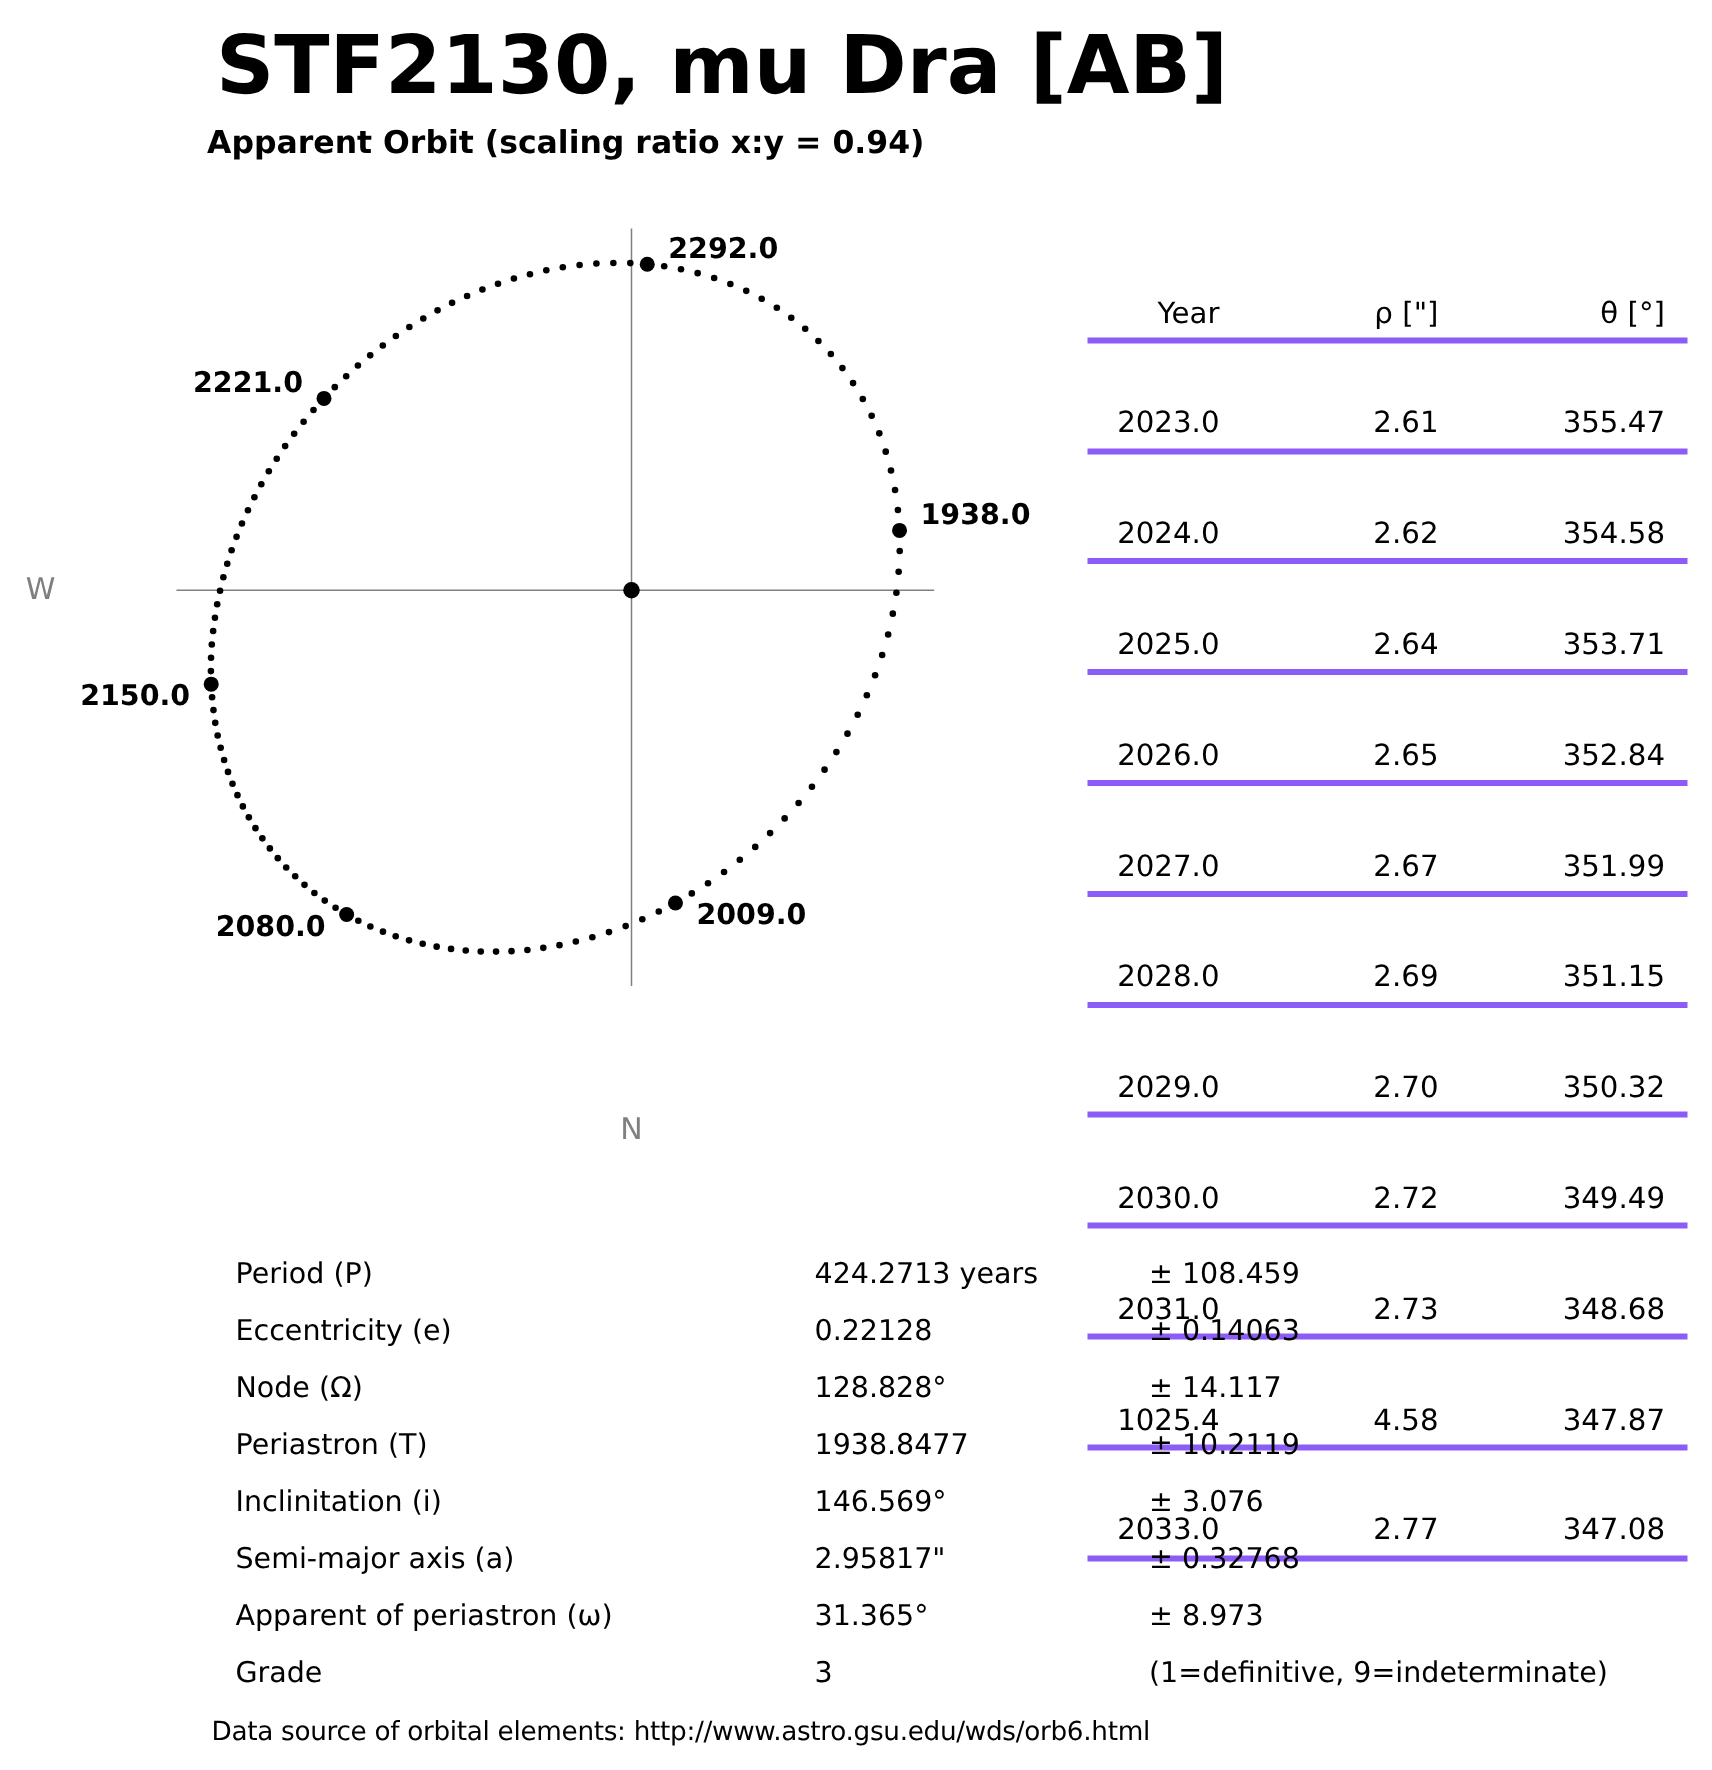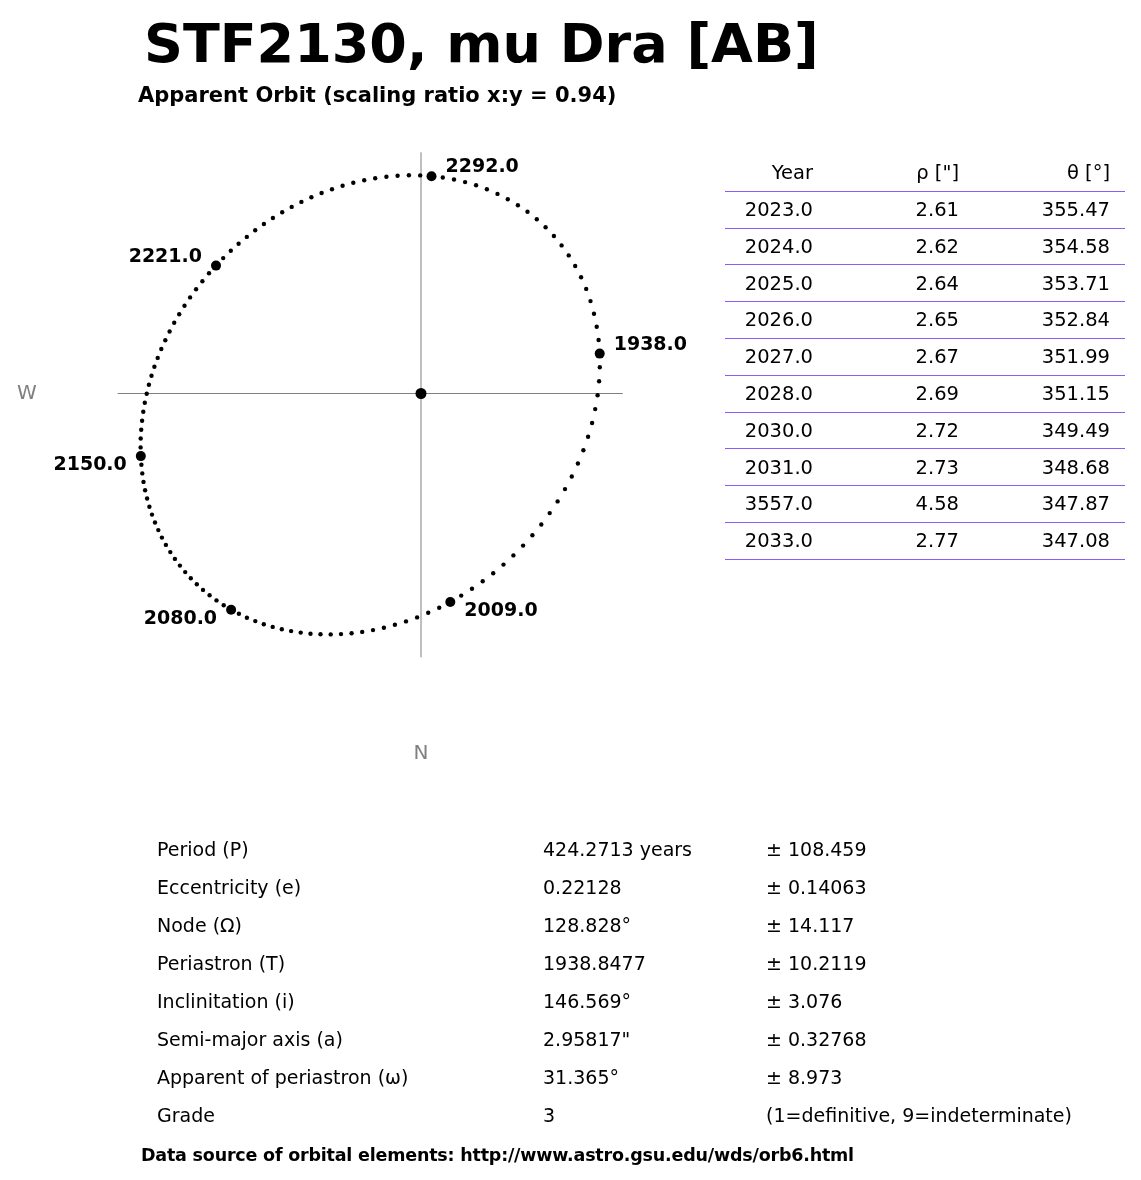--- a/index.html
+++ b/index.html
@@ -15,38 +15,39 @@
     position:absolute;left:138px;top:83px;
     font-size:21px;white-space:nowrap;font-weight:bold;
   }
   svg.plot{position:absolute;left:0;top:0;}
   .ephem{
     position:absolute;left:725px;top:155px;width:400px;
   }
   .ephem-row{
     display:grid;grid-template-columns:88px 147px 165px;
     height:36.8px;align-items:center;box-sizing:border-box;
-    border-bottom:1px solid #8b5cf6;
+    border-bottom:4px solid #8b5cf6;
+    margin-top:37px;
   }
   .ephem-row .cell{
     text-align:right;font-size:19.5px;line-height:1;white-space:nowrap;
   }
   .ephem-row .cell.c2{padding-right:1px;}
   .ephem-row .cell.c3{padding-right:15px;}
   .elements{
     position:absolute;left:157px;top:794px;font-size:19px;
   }
   .element-row{
     display:grid;grid-template-columns:386px 223px 340px;
     height:38px;align-items:center;
   }
   .element-row span{white-space:nowrap;line-height:1;margin-top:46px;}
   .footer{
     position:absolute;left:141px;top:1145px;
-    font-size:17.5px;font-weight:bold;white-space:nowrap;letter-spacing:-0.2px;
+    font-size:17.5px;font-weight:normal;white-space:nowrap;letter-spacing:-0.2px;
   }
 </style>
 </head>
 <body>
 
 <div class="page">
 
   <svg class="plot" id="orbit-plot" width="1141" height="1180" viewBox="0 0 1141 1180">
       <line x1="117.64951877739156" y1="393.5" x2="622.7844920417933" y2="393.5" stroke="#808080" stroke-width="1"></line>
       <line x1="421" y1="152.33487867600712" x2="421" y2="657.3680124650052" stroke="#808080" stroke-width="1"></line>
@@ -226,31 +227,36 @@
         <div class="cell c1">2027.0</div>
         <div class="cell c2">2.67</div>
         <div class="cell c3">351.99</div>
       </div>
       <div class="ephem-row">
         <div class="cell c1">2028.0</div>
         <div class="cell c2">2.69</div>
         <div class="cell c3">351.15</div>
       </div>
       <div class="ephem-row">
+        <div class="cell c1">2029.0</div>
+        <div class="cell c2">2.70</div>
+        <div class="cell c3">350.32</div>
+      </div>
+      <div class="ephem-row">
         <div class="cell c1">2030.0</div>
         <div class="cell c2">2.72</div>
         <div class="cell c3">349.49</div>
       </div>
       <div class="ephem-row">
         <div class="cell c1">2031.0</div>
         <div class="cell c2">2.73</div>
         <div class="cell c3">348.68</div>
       </div>
       <div class="ephem-row">
-        <div class="cell c1">3557.0</div>
+        <div class="cell c1">1025.4</div>
         <div class="cell c2">4.58</div>
         <div class="cell c3">347.87</div>
       </div>
       <div class="ephem-row">
         <div class="cell c1">2033.0</div>
         <div class="cell c2">2.77</div>
         <div class="cell c3">347.08</div>
       </div>
     </div>
 

